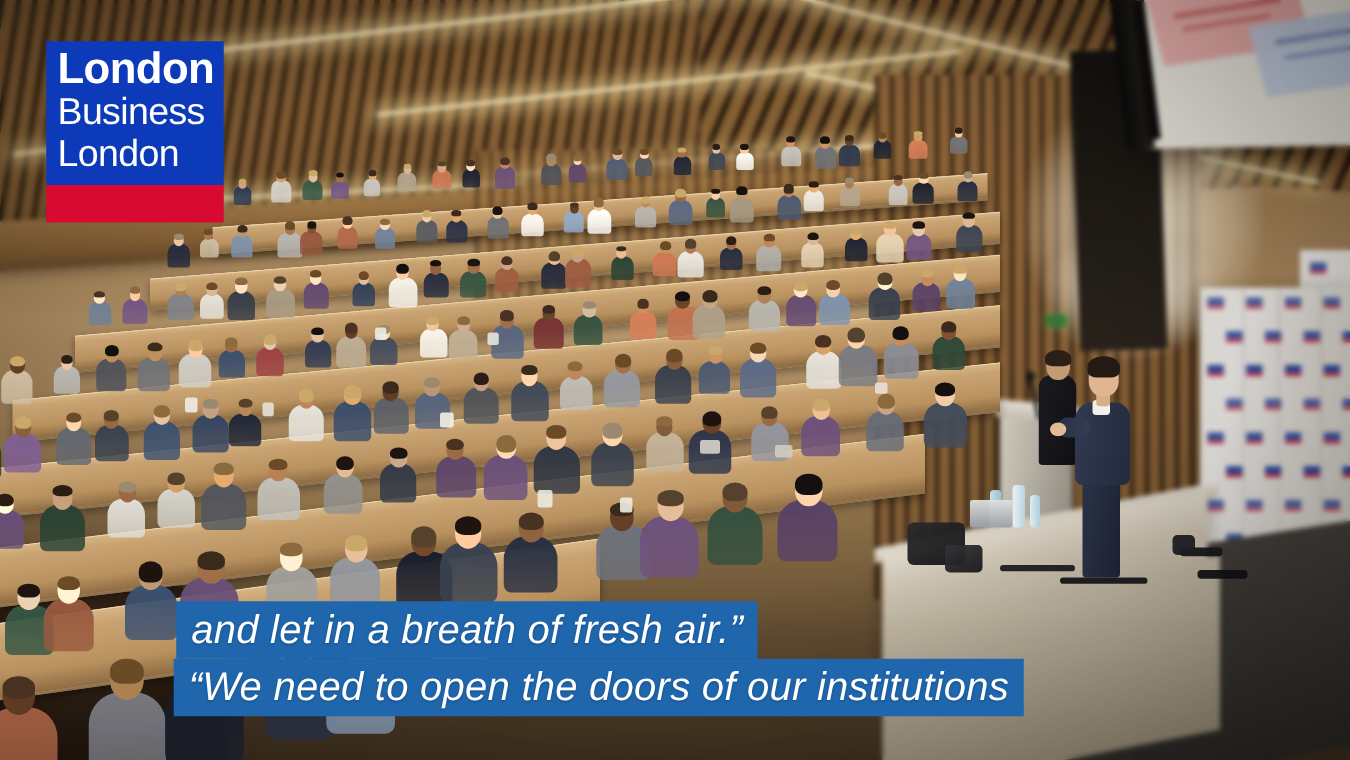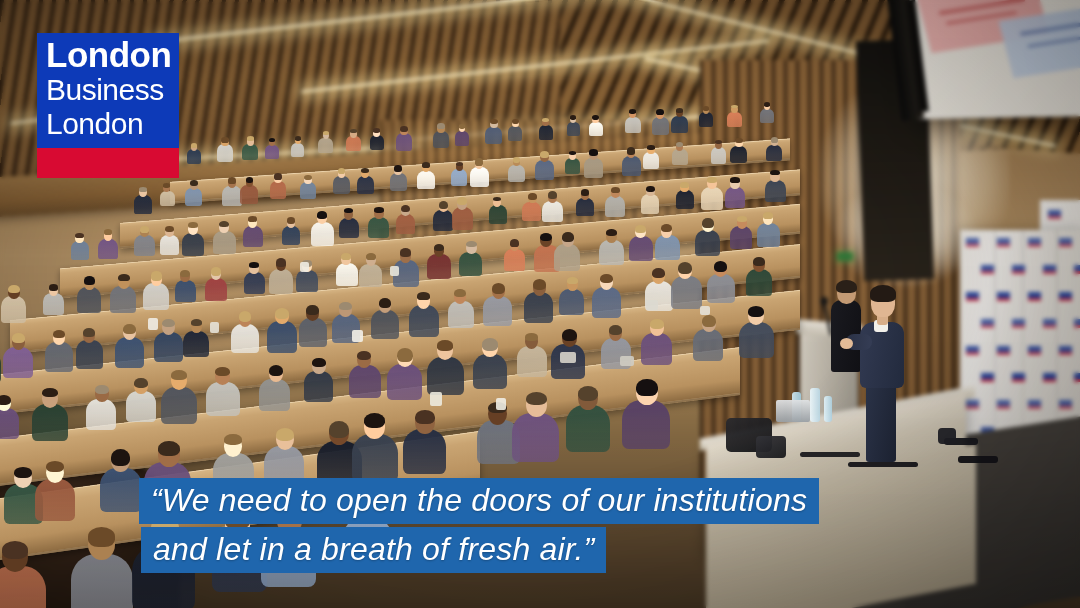--- a/index.html
+++ b/index.html
@@ -1369,17 +1369,17 @@
   <div class="layer" id="logo">
     <div id="logo-blue">
       <div class="ln" id="logo-l2">Business</div>
       <div class="ln" id="logo-l1">London</div>
       <div class="ln" id="logo-l3">London</div>
     </div>
     <div id="logo-red"></div>
   </div>
 
   <div id="quote">
+    <div id="qrow2"><span class="qline">and let in a breath of fresh air.”</span></div>
     <div id="qrow1"><span class="qline">“We need to open the doors of our institutions</span></div>
-    <div id="qrow2"><span class="qline">and let in a breath of fresh air.”</span></div>
   </div>
 
 </div>
 
 </body></html>

